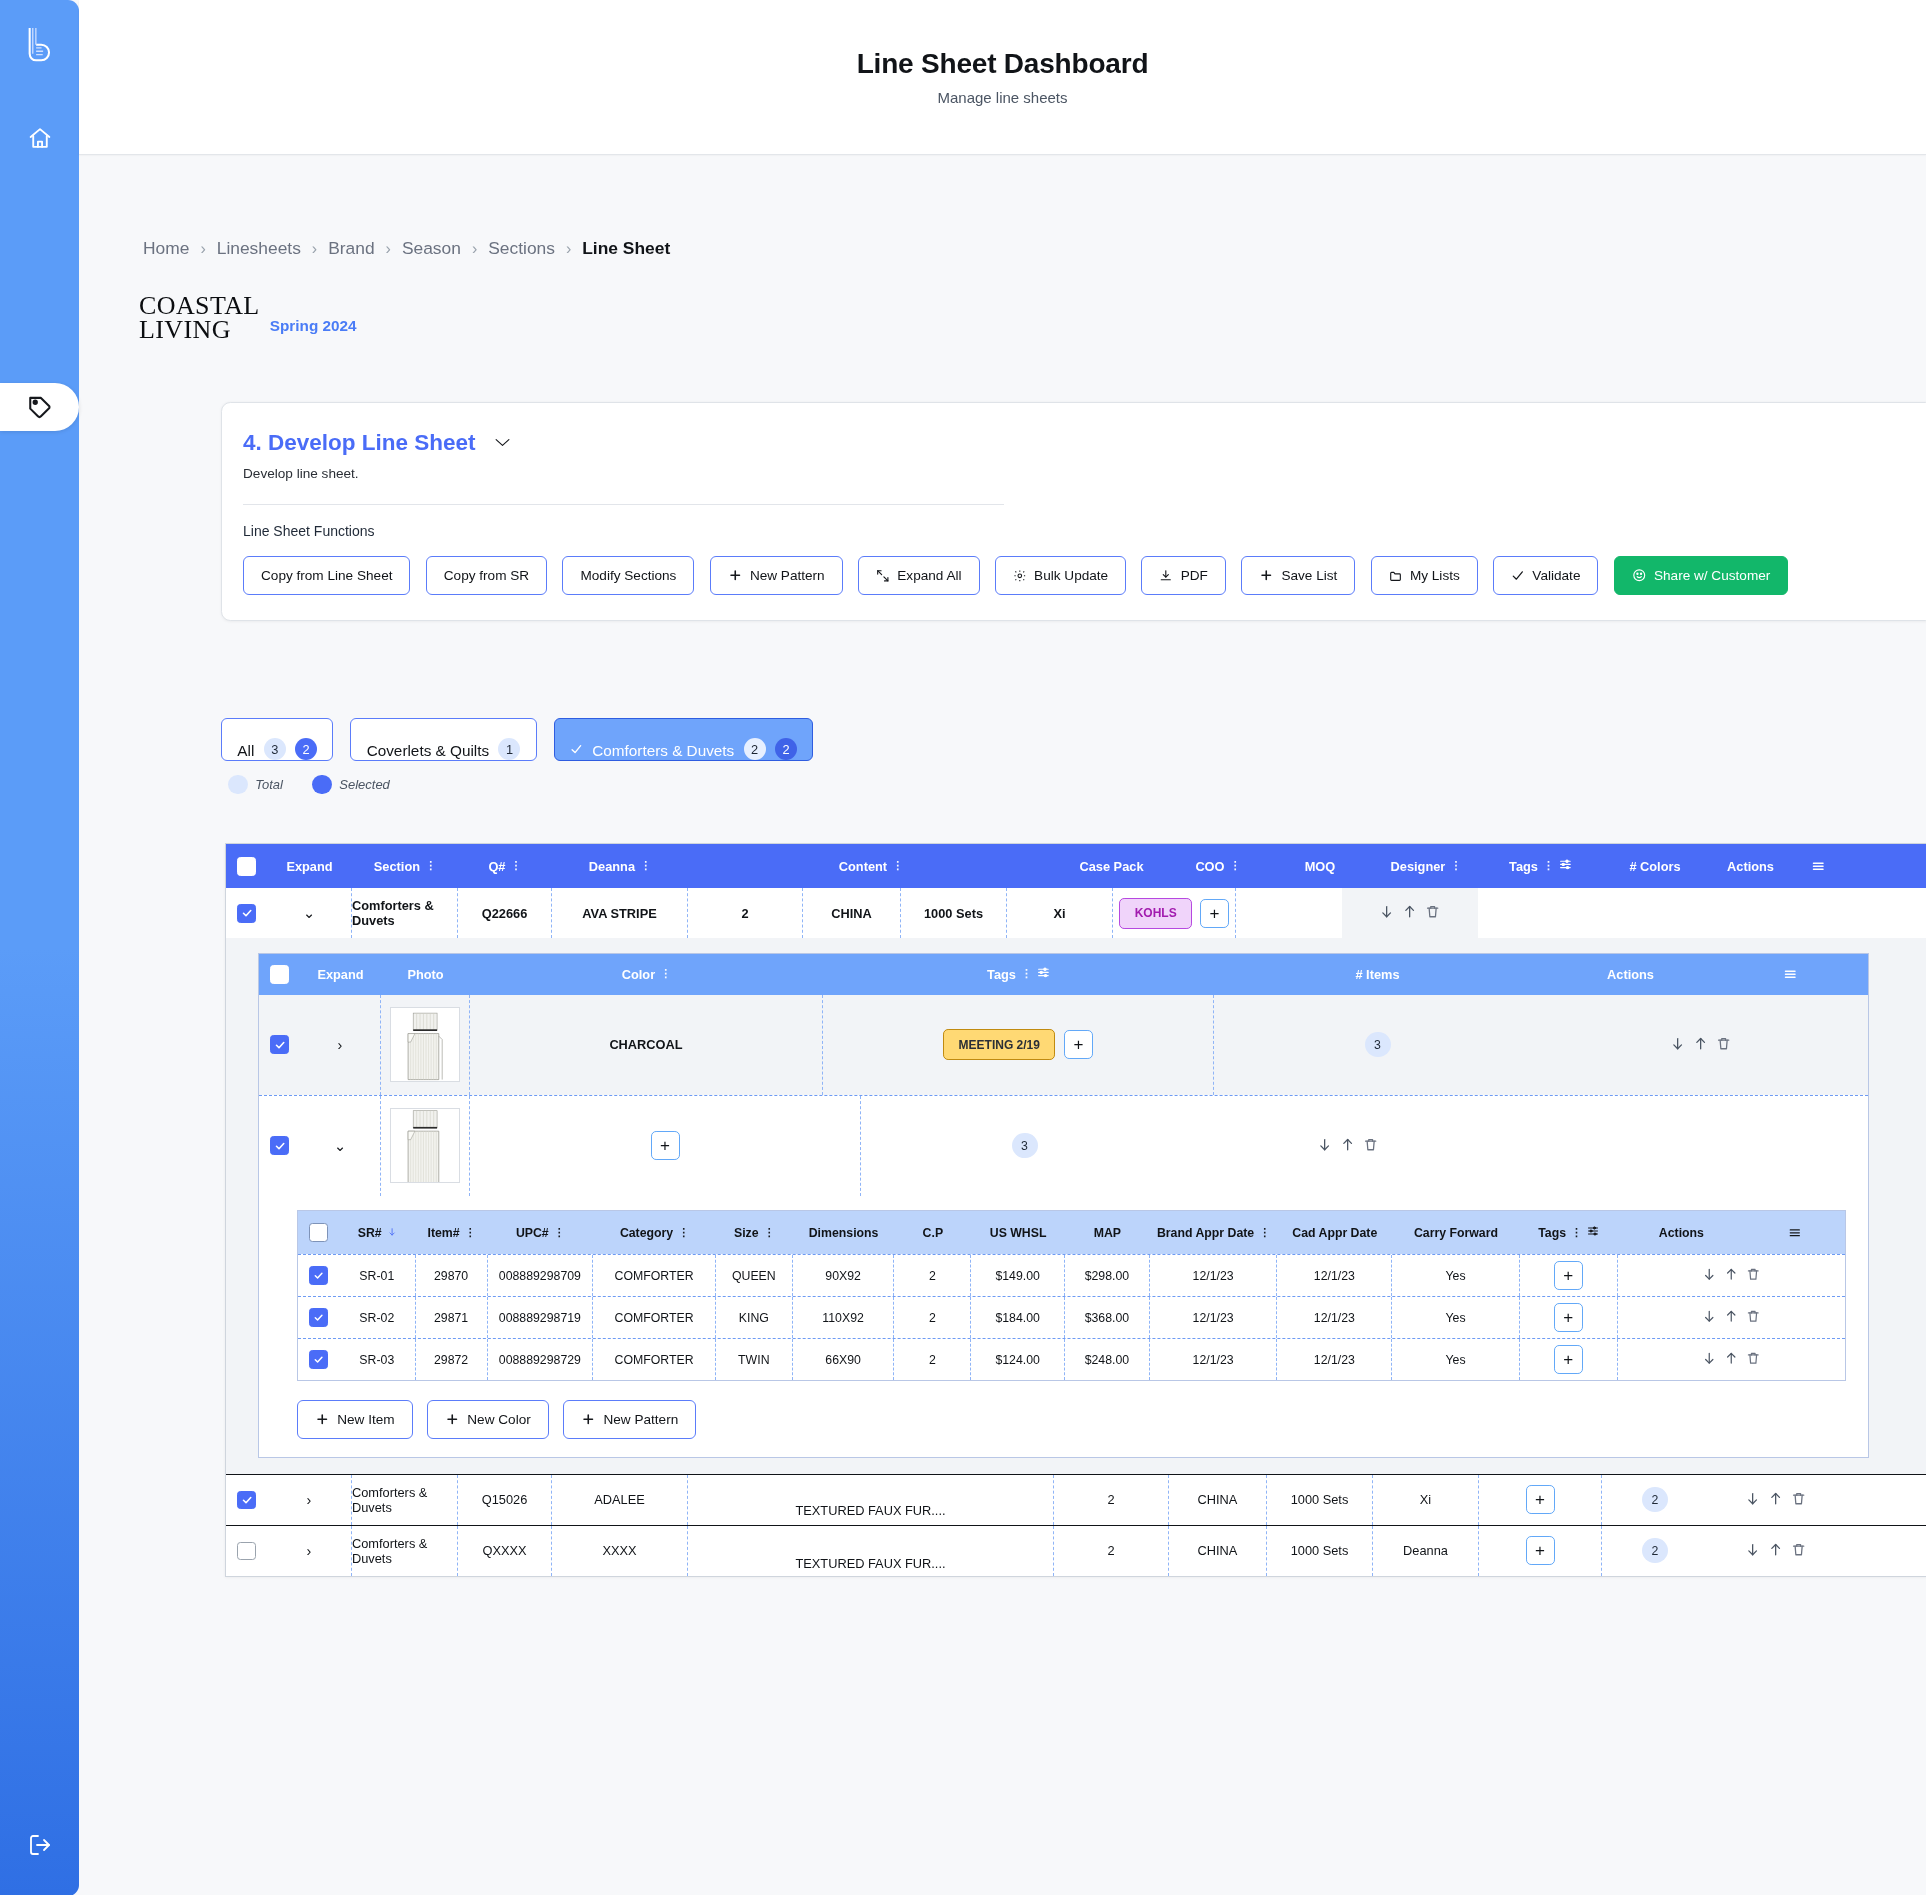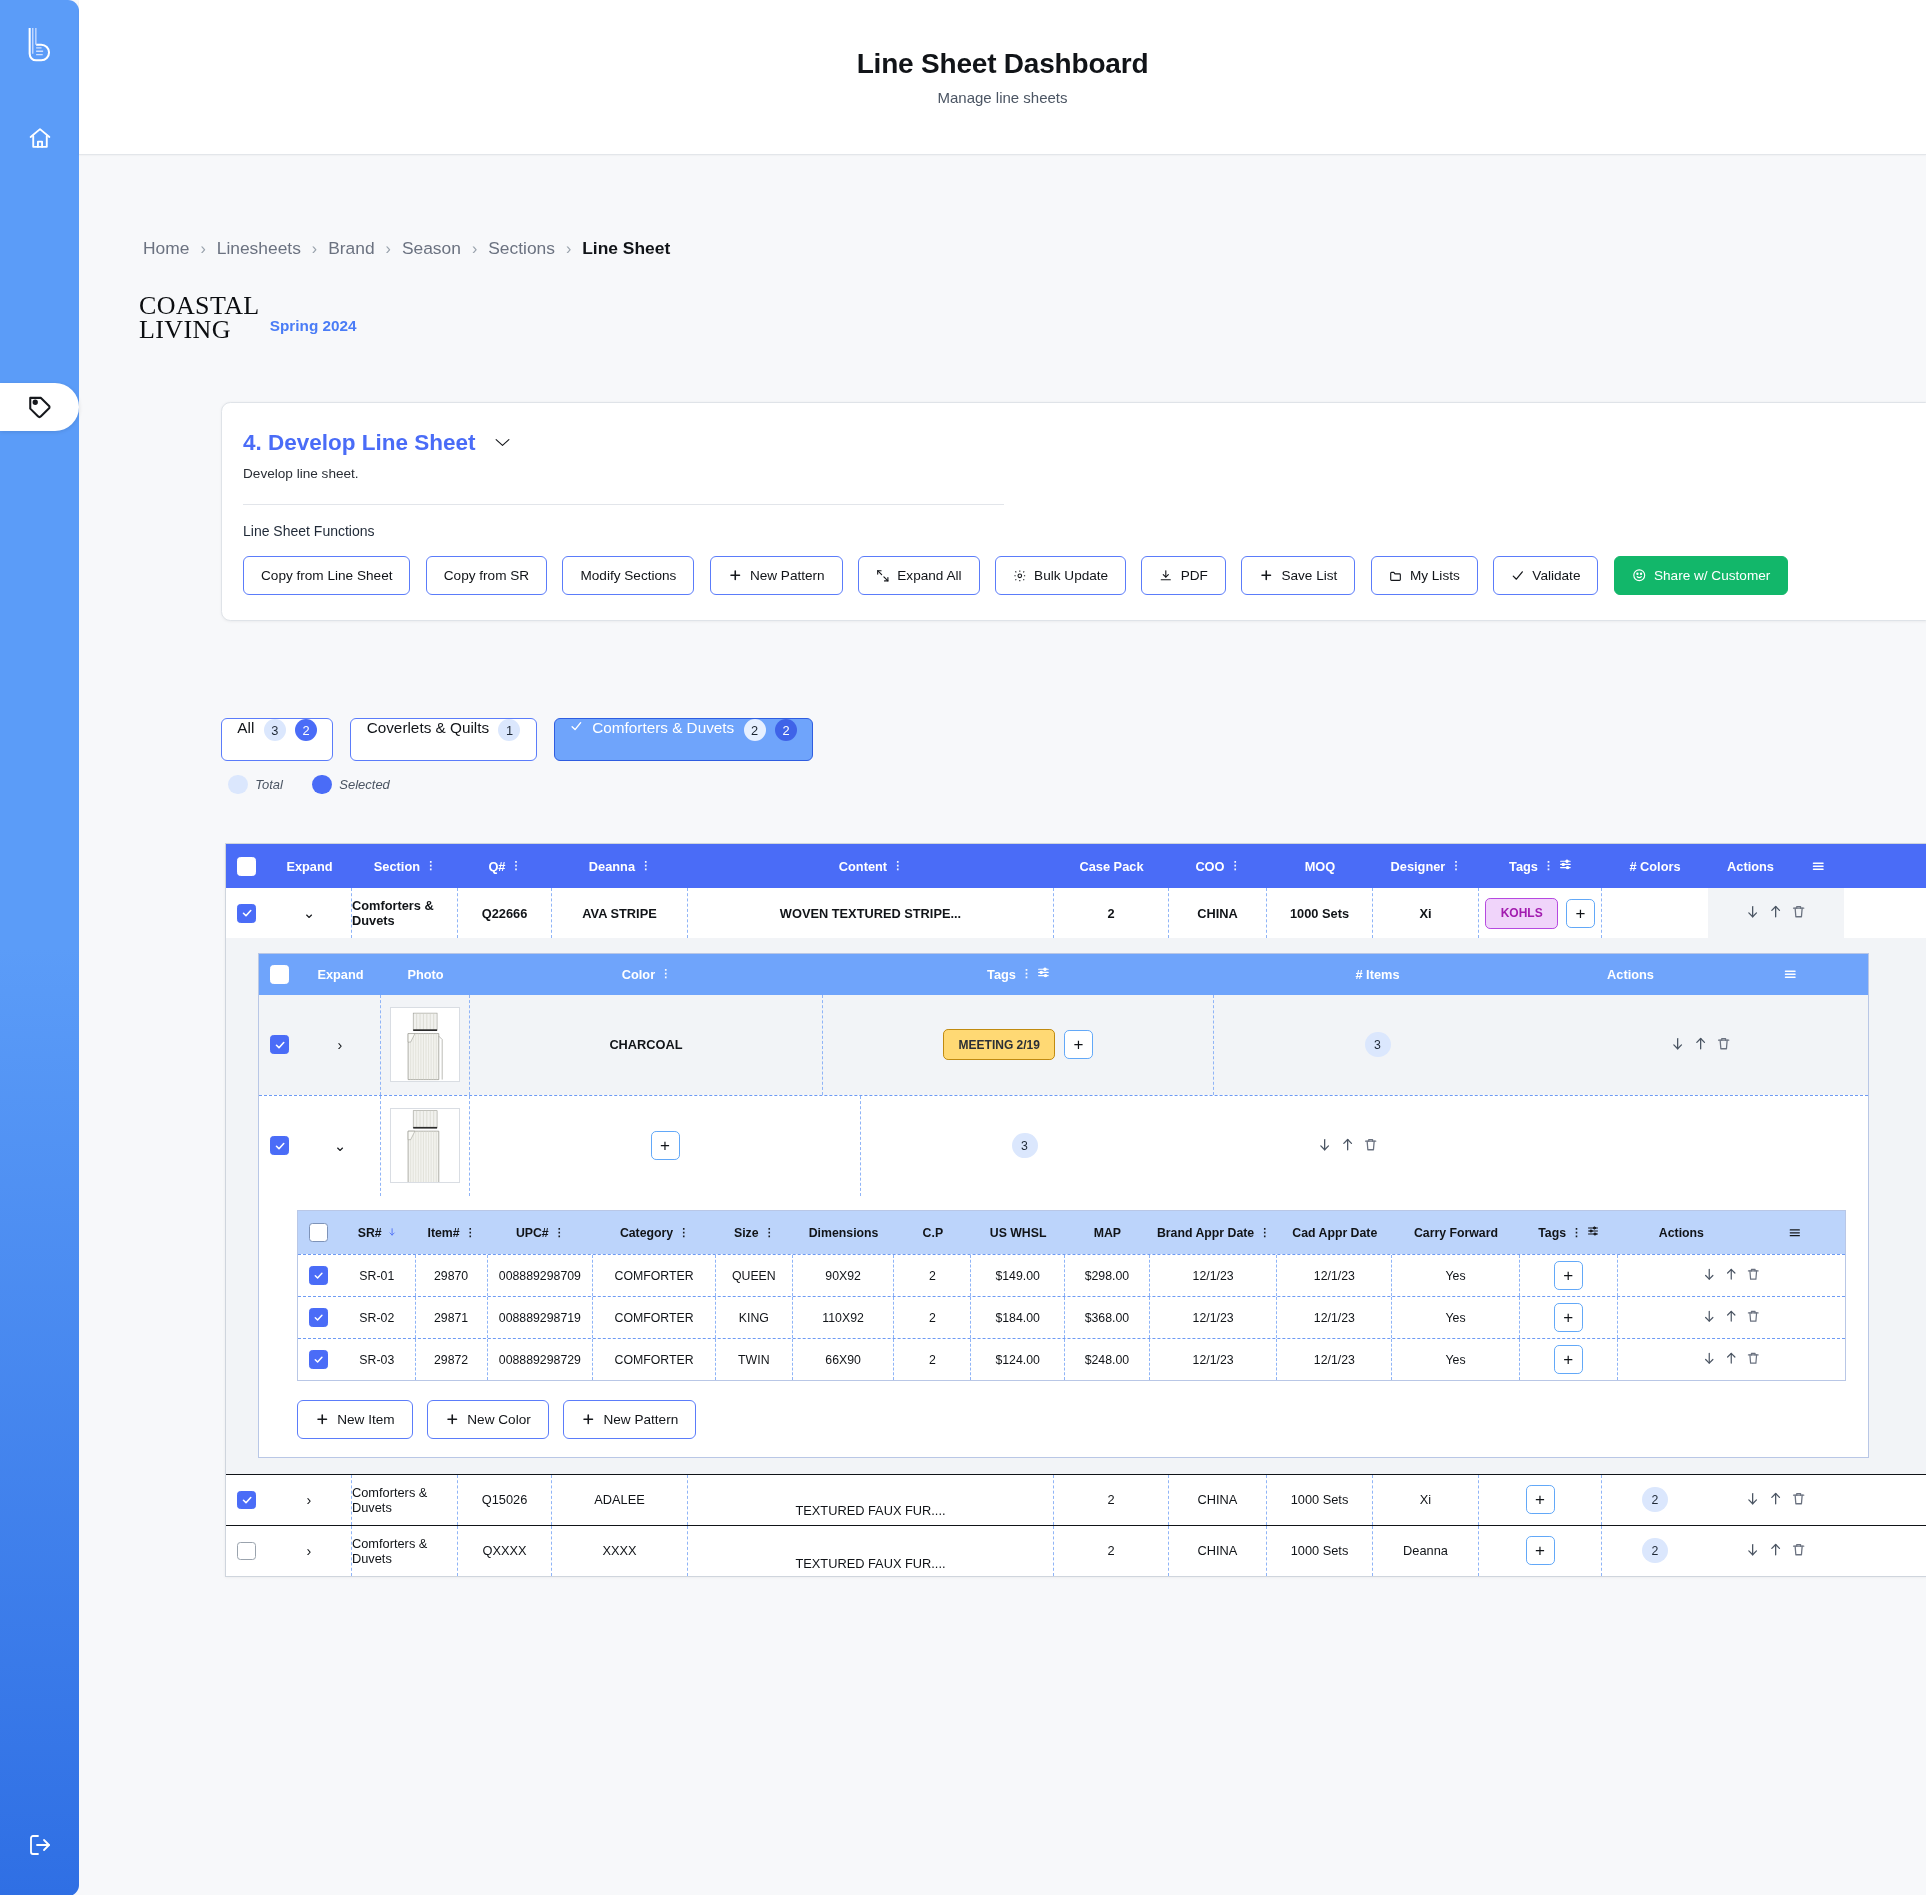--- a/index.html
+++ b/index.html
@@ -75,21 +75,21 @@
     height: 39px; padding: 0 17px; border-radius: 6px;
     border: 0.9px solid #5b7cfa; background: #ffffff; color: #111418;
     font-size: 13.6px; font-weight: 500; cursor: pointer; white-space: nowrap;
   }
   .btn.green { background: #12b76a; border-color: #12b76a; color: #ffffff; }
   .btn svg { display: block; }
 
   
   .chiprow { display: flex; gap: 17px; padding: 97px 0 0 142px; align-items: stretch; }
   .chip {
-    display: inline-flex; align-items: flex-start; gap: 9.4px;
+    display: inline-flex; align-items: flex-end; gap: 9.4px;
     height: 43px; padding: 0 15.3px; border-radius: 6px;
     border: 0.9px solid #5b7cfa; background: #ffffff; color: #111418;
     font-size: 15.3px; cursor: pointer; white-space: nowrap;
   }
   .chip.active { background: #6fa4fb; border-color: #2f5de0; color: #ffffff; }
   .pill {
     min-width: 22px; height: 22px; padding: 0 6.4px; border-radius: 11px;
     display: inline-flex; align-items: center; justify-content: center;
     font-size: 12.8px; font-weight: 500;
   }
@@ -449,21 +449,20 @@
               <path d="M5 12.5 10 17.5 19.5 7"></path>
             </svg>
         </span>
       </div>
       <div class="td" style="width:85px;min-height:50px">
         <span class="chev">⌄</span>
       </div>
       <div class="td bold" style="width:106px;min-height:50px">Comforters &amp; Duvets</div>
       <div class="td bold" style="width:94px;min-height:50px">Q22666</div>
       <div class="td bold" style="width:136px;min-height:50px">AVA STRIPE</div>
-      <div class="td bold" style="width:366px;min-height:50px">WOVEN TEXTURED STRIPE...</div>
       <div class="td bold" style="width:115px;min-height:50px">2</div>
       <div class="td bold" style="width:98px;min-height:50px">CHINA</div>
       <div class="td bold" style="width:106px;min-height:50px">1000 Sets</div>
       <div class="td bold" style="width:106px;min-height:50px">Xi</div>
       <div class="td" style="width:123px;min-height:50px;gap:7.7px">
         <span class="tagchip kohls">KOHLS</span>
         <span class="plusbtn">+</span>
       </div>
       <div class="td" style="width:106px;min-height:50px;border-right:none"></div>
       <div class="td nb" style="width:136px;min-height:50px;background:#f2f4f7">

